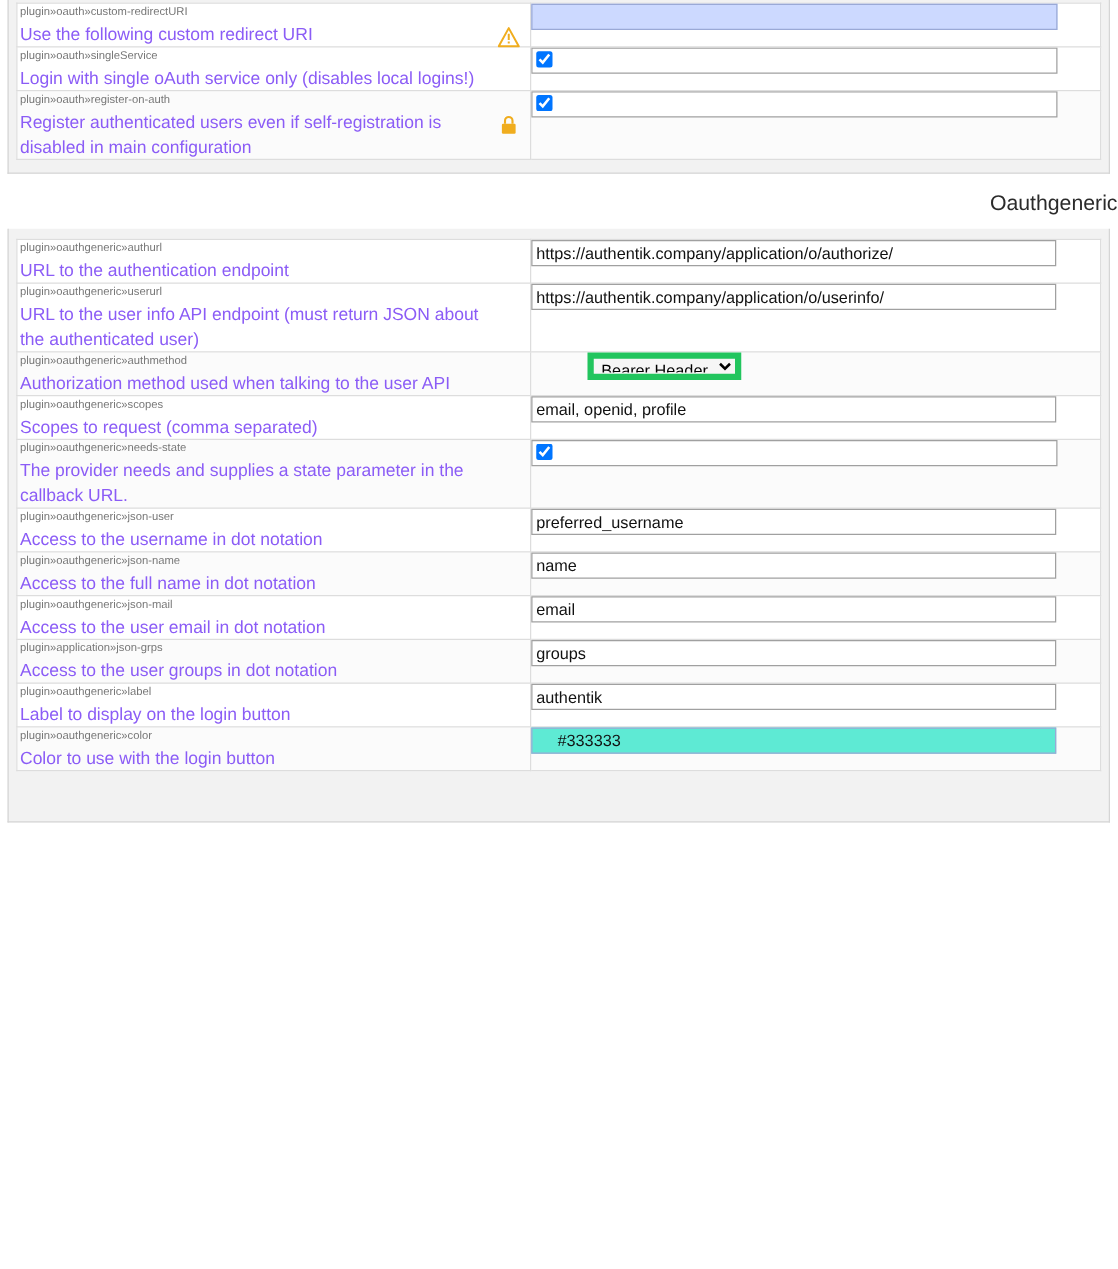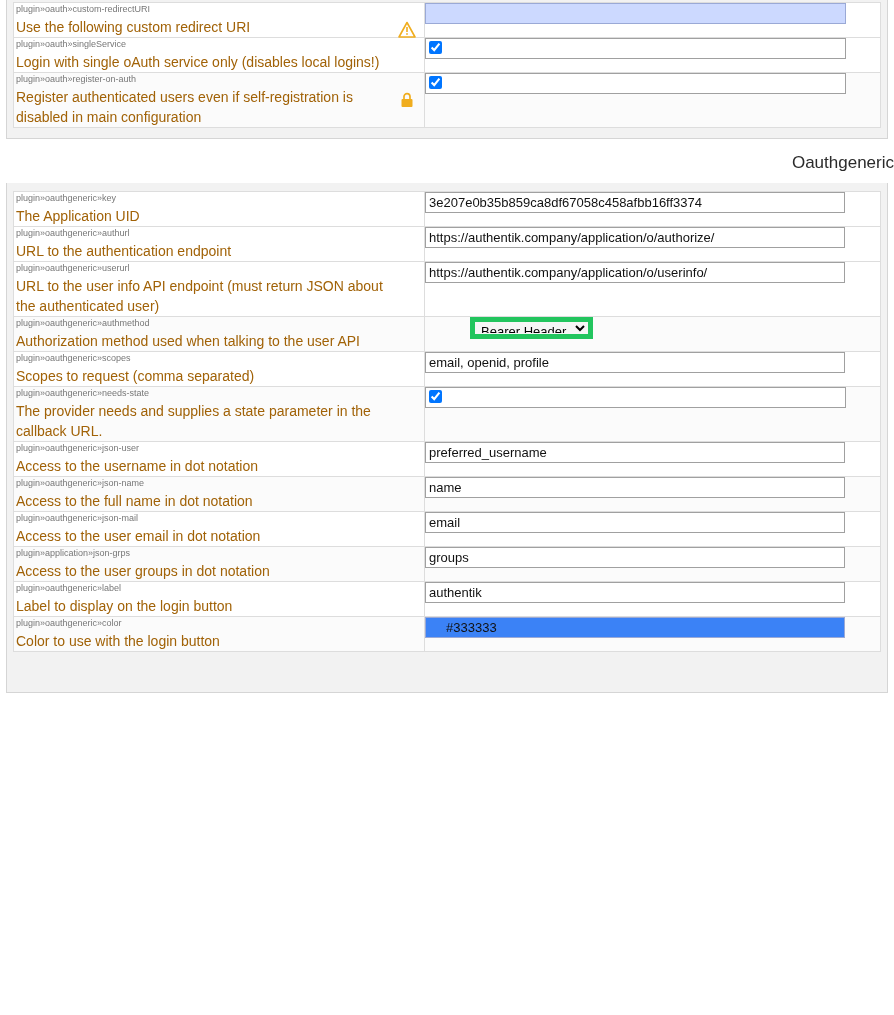--- a/index.html
+++ b/index.html
@@ -74,21 +74,21 @@
     color: #777777;
     padding: 1px 0 2px 2px;
     letter-spacing: 0px;
     white-space: nowrap;
     overflow: hidden;
   }
   .setting-label {
     display: block;
     font-size: 14px;
     line-height: 20px;
-    color: #a16207;
+    color: #8b5cf6;
     padding-left: 2px;
     padding-right: 34px;
   }
 
   
   .row-icon {
     position: absolute;
     right: 8px;
     top: 18px;
     width: 18px;
@@ -102,21 +102,21 @@
     height: 21px;
     font-family: "Liberation Sans", sans-serif;
     font-size: 13px;
     color: #111;
     padding: 1px 3px;
     border: 1px solid #a0a0a0;
     background: #ffffff;
     outline: none;
   }
   input.txt.blue {
-    background: #3b82f6;
+    background: #5eead4;
     border: 1px solid #9aa9d6;
     padding-left: 20px;
   }
   input.txt.empty-blue {
     background: #ccd9ff;
     border: 1px solid #9aa9d6;
     width: 421px;
   }
   input.txt.pw {
     width: 421px;
@@ -216,29 +216,20 @@
       </tbody>
     </table>
   </div>
 
   <div class="section-title">Oauthgeneric</div>
 
   <div class="panel">
     <table class="conf">
       <tbody>
 
-        <tr>
-          <td class="label-cell">
-            <span class="key">plugin»oauthgeneric»key</span>
-            <span class="setting-label">The Application UID</span>
-          </td>
-          <td class="value-cell">
-            <input class="txt" type="text" value="3e207e0b35b859ca8df67058c458afbb16ff3374" style="">
-          </td>
-        </tr>
 
 
         <tr>
           <td class="label-cell">
             <span class="key">plugin»oauthgeneric»authurl</span>
             <span class="setting-label">URL to the authentication endpoint</span>
           </td>
           <td class="value-cell">
             <input class="txt" type="text" value="https://authentik.company/application/o/authorize/" style="">
           </td>

